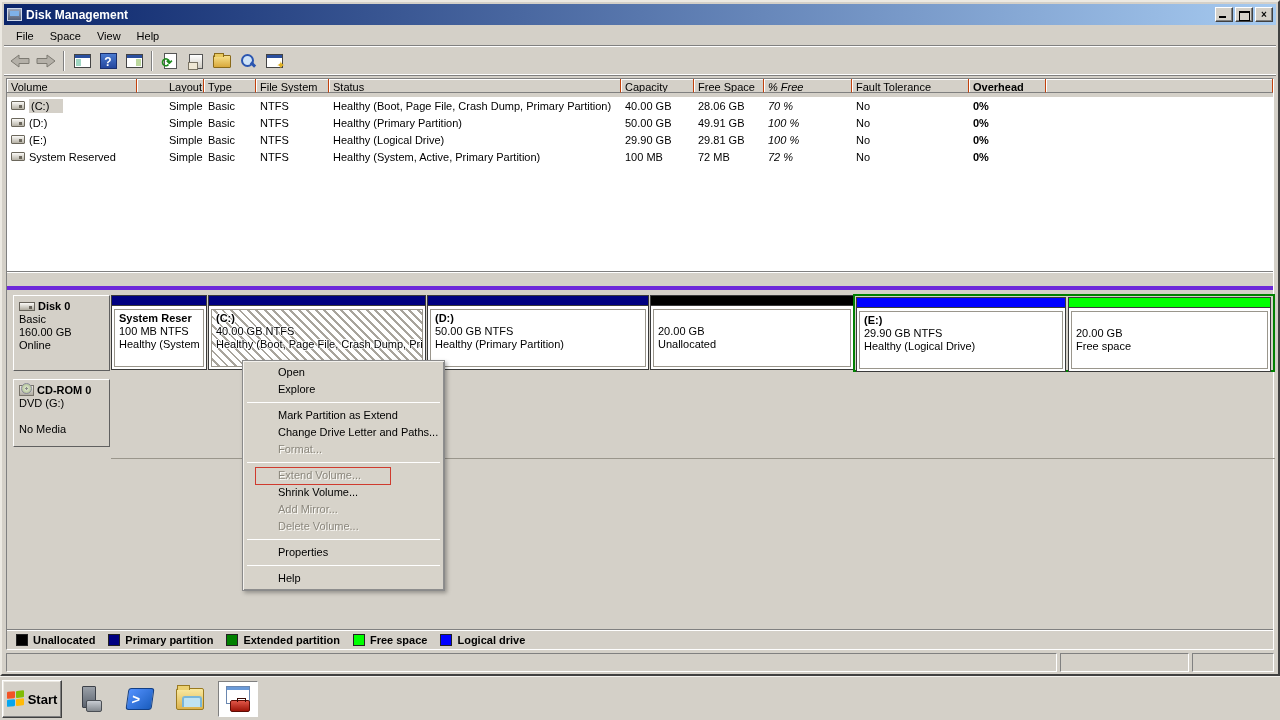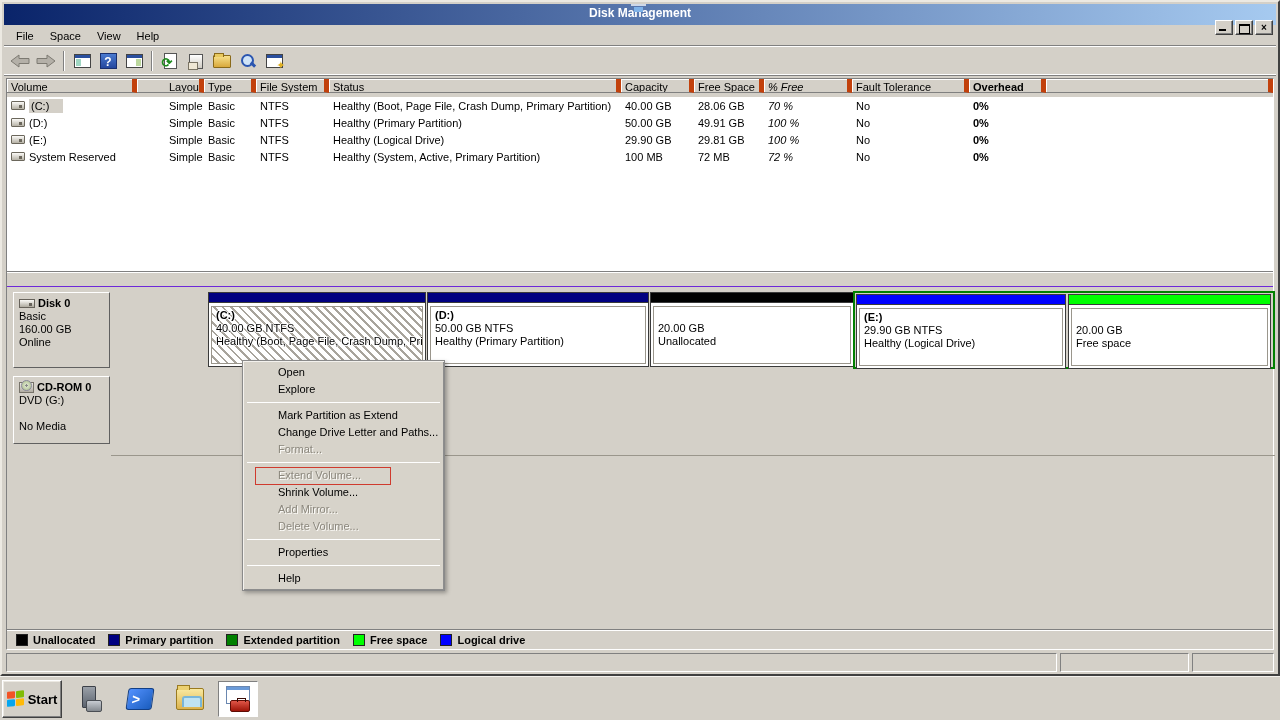--- a/index.html
+++ b/index.html
@@ -4,21 +4,21 @@
 <style>
   * { margin:0; padding:0; box-sizing:border-box; }
   html,body { width:1280px; height:720px; overflow:hidden; background:#d4d0c8;
     font-family:"Liberation Sans", sans-serif; font-size:11px; color:#000; }
 
   
   .win { position:absolute; left:0; top:0; width:1280px; height:676px;
     background:#d4d0c8; border:2px solid; border-color:#ece9e2 #404040 #404040 #ece9e2; }
   .titlebar { position:absolute; left:2px; top:2px; right:2px; height:21px;
     background:linear-gradient(to right,#0a246a,#a6caf0);
-    display:flex; align-items:center; padding:0 3px;flex-direction:column; }
+    display:flex; align-items:center; padding:0 3px; }
   .title-icon { width:15px; height:13px; margin-right:4px; border:1px solid #cfd8e8;
     background:linear-gradient(#9aa4b8,#5a6478); position:relative; }
   .title-icon::after { content:""; position:absolute; left:2px; top:2px; right:2px; height:5px; background:#7fb2e8; }
   .title-text { color:#fff; font-weight:bold; font-size:12px; }
   .tb-btns { margin-left:auto; display:flex; gap:2px; }
   .tb-btn { width:18px; height:15px; background:#d4d0c8; border:1px solid;
     border-color:#fff #404040 #404040 #fff; box-shadow:inset -1px -1px 0 #808080;
     position:relative; font-size:10px; text-align:center; line-height:13px; font-weight:bold; }
   .glyph-min::after { content:""; position:absolute; left:3px; bottom:3px; width:7px; height:2px; background:#000; }
   .glyph-max::after { content:""; position:absolute; left:3px; top:3px; width:9px; height:7px;
@@ -57,39 +57,39 @@
   .console-ic { width:17px; height:14px; background:#fff; border:1px solid #444; position:relative; }
   .console-ic::before { content:""; position:absolute; left:0; top:0; right:0; height:3px; background:#2a4f9e; }
   .console-ic::after { content:"✦"; position:absolute; right:-4px; bottom:-5px; color:#e0b020; font-size:11px; }
 
   
   .frame { position:absolute; left:4px; top:76px; width:1268px; height:572px;
     border:1px solid; border-color:#808080 #fff #fff #808080; background:#d4d0c8; }
 
   
   .vheader { position:absolute; left:0; top:0; right:0; height:18px; display:flex; background:#d4d0c8; }
-  .hcell { height:14px; border-right:5px solid #c2410c; border-bottom:1px solid #808080;
+  .hcell { height:14px; border-right:1px solid #c2410c; border-bottom:1px solid #808080;
     box-shadow:inset 1px 1px 0 #fff; padding:2px 4px; white-space:nowrap; overflow:hidden; }
   .vlist { position:absolute; left:0; top:18px; right:0; height:174px; background:#fff; }
   .lrow { display:flex; height:17px; align-items:center; }
   .lcell { padding:0 4px; white-space:nowrap; overflow:hidden; }
   .c0{width:130px;} .c1{width:67px;padding-left:32px;} .c2{width:52px;} .c3{width:73px;} .c4{width:292px;}
   .c5{width:73px;} .c6{width:70px;} .c7{width:88px;font-style:italic;} .c8{width:117px;} .c9{width:77px;font-weight:bold;} .cf{flex:1;}
   .vol-cell { display:flex; align-items:center; gap:4px; }
   .vol-ic { width:14px; height:9px; flex:0 0 auto; background:linear-gradient(#fbfaf7,#b6b2a6);
     border:1px solid #6b675c; border-radius:1px; position:relative; }
   .vol-ic::after { content:""; position:absolute; right:2px; top:3px; width:3px; height:3px; background:#6b675c; }
   .sel-label { background:#d4d0c8; padding:1px 14px 1px 2px; }
 
   .splitter { position:absolute; left:0; top:192px; right:0; height:15px; background:#d4d0c8;
     border-top:1px solid #808080; box-shadow:inset 0 1px 0 #fff; }
 
   
   .gview { position:absolute; left:0; top:207px; right:0; bottom:20px; background:#d4d0c8;
-    border-top:1px solid #6d28d9; }
+    border-top:4px solid #6d28d9; }
   .row-head { position:absolute; width:97px; background:#d4d0c8; border:1px solid;
     border-color:#fff #606060 #606060 #fff; padding:4px 2px 0 5px; line-height:13px; }
   .rh-title { font-weight:bold; display:flex; align-items:center; gap:3px; }
   .drive-ic { width:16px; height:9px; background:linear-gradient(#fbfaf7,#aeaa9e); border:1px solid #66625a;
     position:relative; flex:0 0 auto; }
   .drive-ic::after { content:""; position:absolute; right:2px; top:3px; width:3px; height:3px; background:#66625a; }
   .cd-ic { width:15px; height:11px; position:relative; flex:0 0 auto;
     background:linear-gradient(#eceae4,#b0aca2); border:1px solid #77736a; }
   .cd-ic::before { content:""; position:absolute; left:1px; top:-3px; width:9px; height:9px; border-radius:50%;
     background:radial-gradient(circle at 50% 50%, #888 18%, #d8e2c8 22%, #b9c89e 70%); border:1px solid #889; }
@@ -317,20 +317,28 @@
       <div class="row-head" style="left:6px; top:5px; height:76px;">
         <div class="rh-title">
             <span class="drive-ic"></span>
             <span>Disk 0</span>
           </div>
         <div>Basic</div>
         <div>160.00 GB</div>
         <div>Online</div>
       </div>
 
+      <div class="pblock" style="left:104px; top:5px; width:96px;">
+        <div class="stripe" style="background: rgb(0, 0, 128);"></div>
+        <div class="pbody">
+            <div class="bt">System Reser</div>
+            <div>100 MB NTFS</div>
+            <div>Healthy (System</div>
+          </div>
+      </div>
       <div class="pblock hatch" style="left:201px; top:5px; width:218px;">
         <div class="stripe" style="background: rgb(0, 0, 128);"></div>
         <div class="pbody">
             <div class="bt">(C:)</div>
             <div>40.00 GB NTFS</div>
             <div>Healthy (Boot, Page File, Crash Dump, Prir</div>
           </div>
       </div>
       <div class="pblock" style="left:420px; top:5px; width:222px;">
         <div class="stripe" style="background: rgb(0, 0, 128);"></div>

